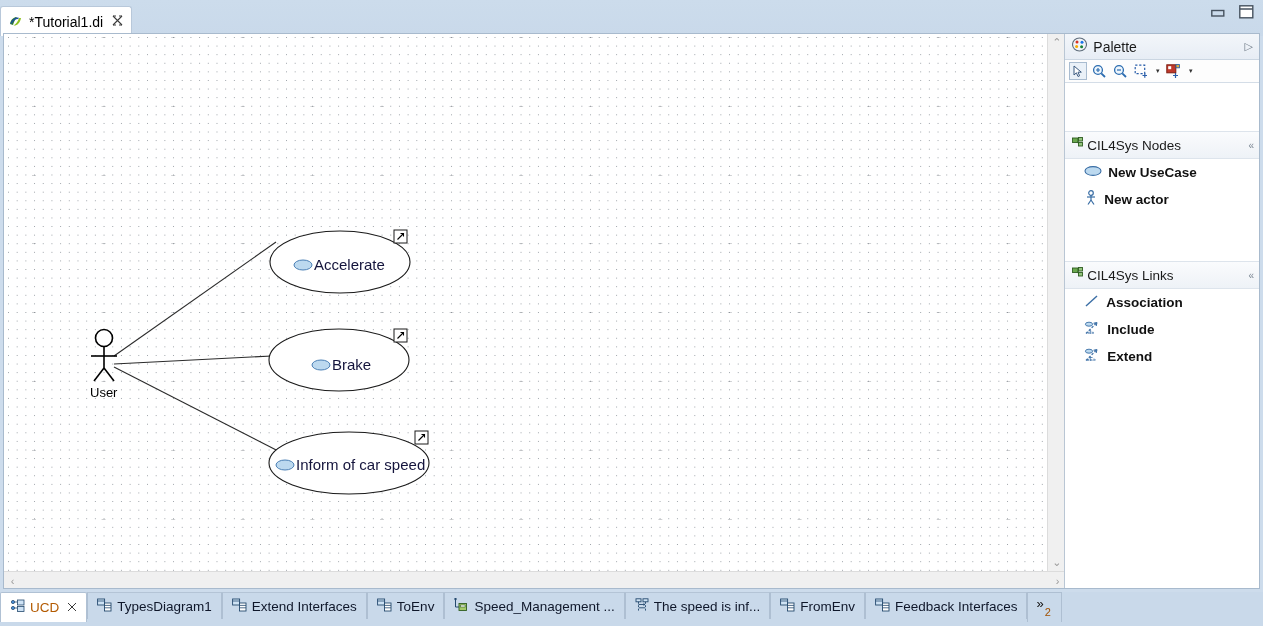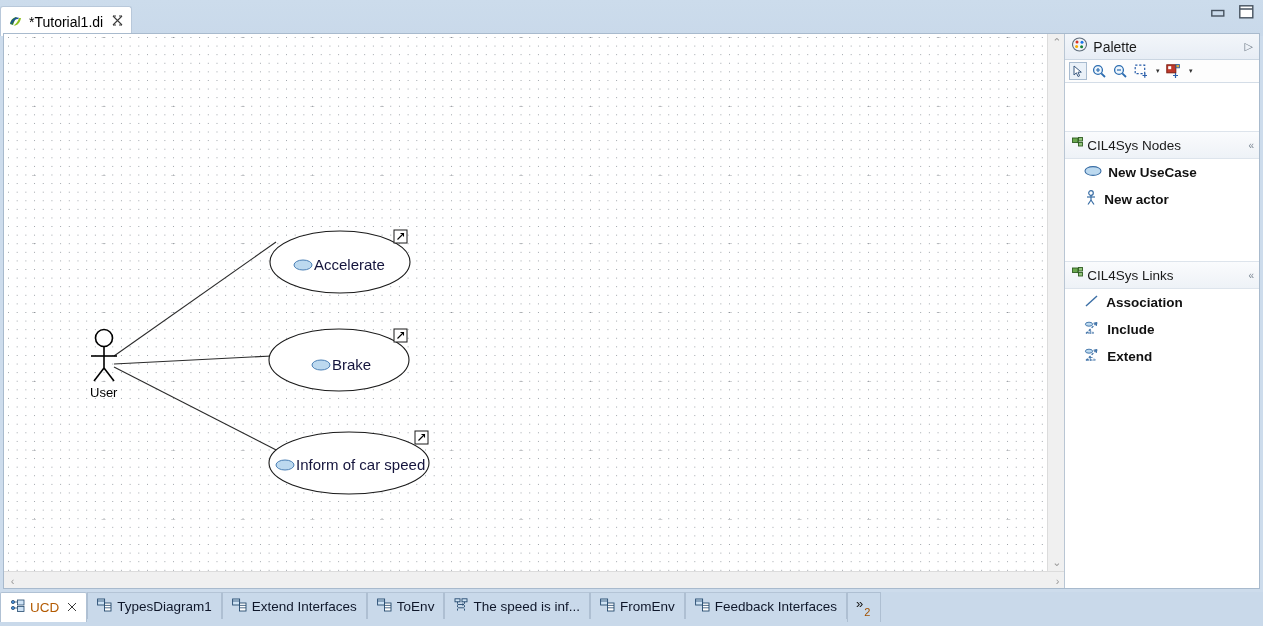--- a/index.html
+++ b/index.html
@@ -502,20 +502,31 @@
         <svg width="15" height="14" viewBox="0 0 15 14">
           <rect x="0.6" y="1" width="7" height="6" fill="#cfe3f5" stroke="#24496e" stroke-width="0.9"></rect>
           <path d="M0.6,3 L7.6,3" stroke="#24496e" stroke-width="0.8"></path>
           <rect x="7.5" y="5" width="6.5" height="8" fill="#ffffff" stroke="#24496e" stroke-width="0.9"></rect>
           <path d="M7.5,7.4 L14,7.4 M7.5,9.8 L14,9.8" stroke="#24496e" stroke-width="0.8"></path>
         </svg>
       </span>
       <span class="blabel">ToEnv</span>
     </div>
 
+    <div class="btab">
+      <span class="ico">
+        <svg width="15" height="14" viewBox="0 0 15 14">
+          <path d="M1.5,1 L1.5,9 L5,9" stroke="#24496e" stroke-width="1" fill="none"></path>
+          <circle cx="1.5" cy="1" r="1.2" fill="#24496e"></circle>
+          <rect x="5" y="5.5" width="7.5" height="7" fill="#a4c96b" stroke="#2f5d22" stroke-width="0.9"></rect>
+          <rect x="6.3" y="7" width="4.8" height="2" fill="#ffffff" stroke="#2f5d22" stroke-width="0.6"></rect>
+        </svg>
+      </span>
+      <span class="blabel">Speed_Management ...</span>
+    </div>
 
     <div class="btab">
       <span class="ico">
         <svg width="14" height="14" viewBox="0 0 14 14">
           <rect x="1" y="0.8" width="5" height="3" fill="#cfe3f5" stroke="#24496e" stroke-width="0.9"></rect>
           <rect x="8" y="0.8" width="5" height="3" fill="#cfe3f5" stroke="#24496e" stroke-width="0.9"></rect>
           <path d="M3.5,3.8 L3.5,13 M10.5,3.8 L10.5,13" stroke="#24496e" stroke-width="0.9" stroke-dasharray="2 1.4"></path>
           <path d="M3.5,6.5 L10,6.5 M10,9.8 L4,9.8" stroke="#24496e" stroke-width="0.9"></path>
           <path d="M10,6.5 L8.4,5.6 M10,6.5 L8.4,7.4" stroke="#24496e" stroke-width="0.8"></path>
         </svg>

